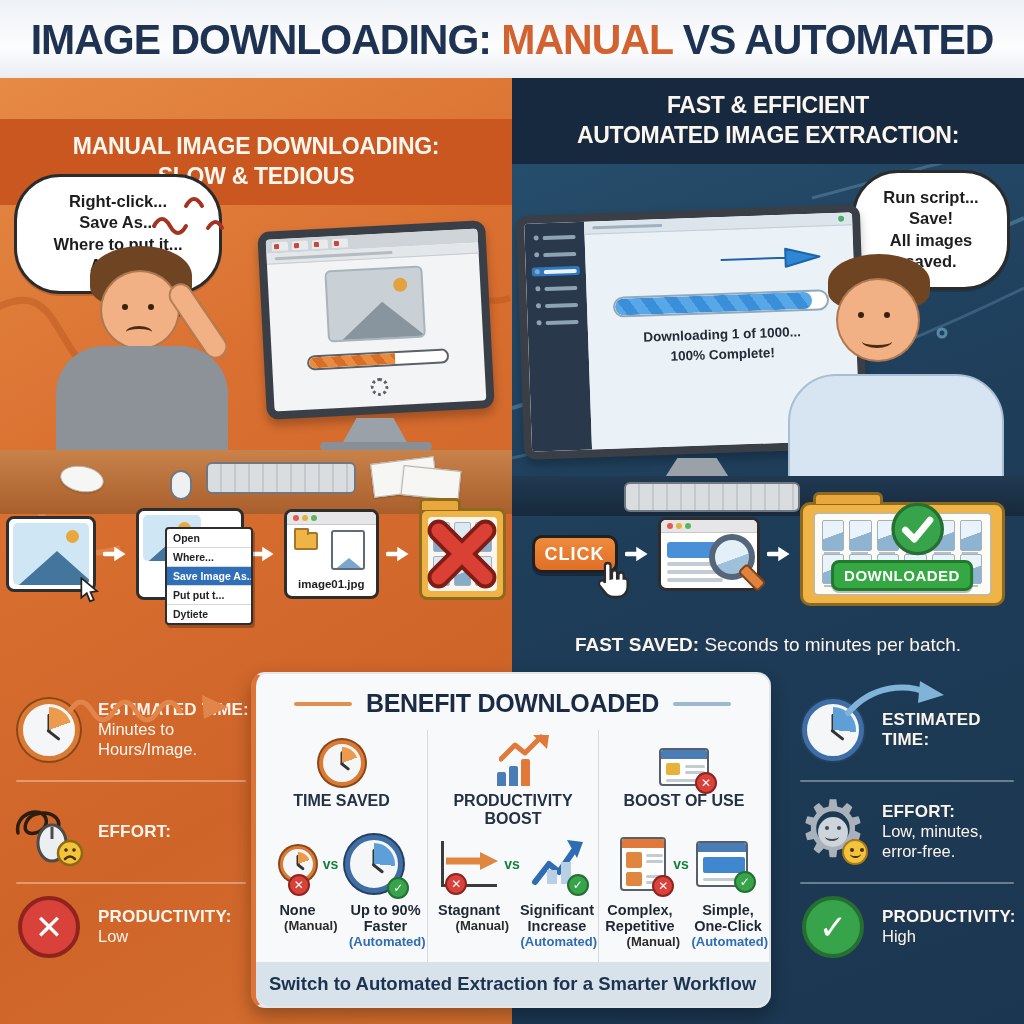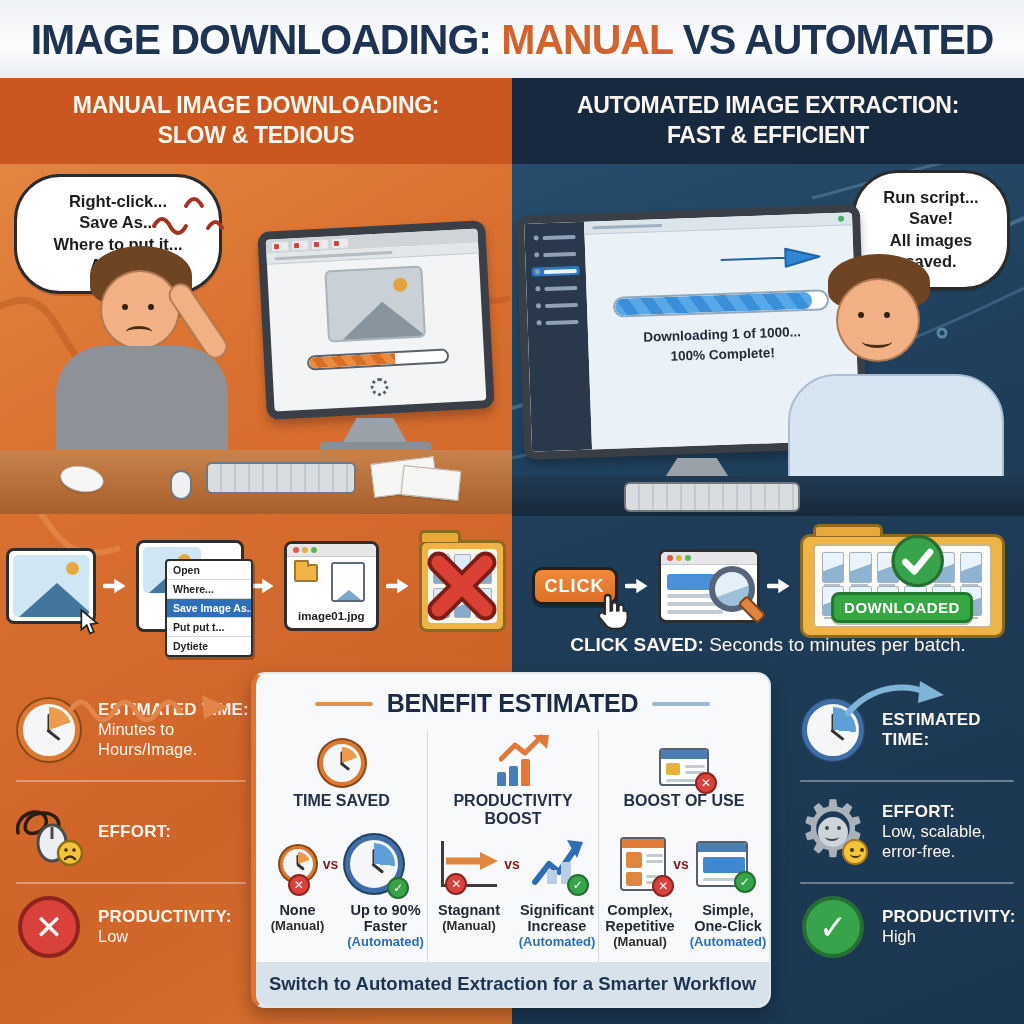--- a/index.html
+++ b/index.html
@@ -12,21 +12,21 @@
     display:flex;align-items:center;justify-content:center;}
   .top-header h1{margin:0;font-size:41px;font-weight:700;letter-spacing:-1px;color:#1e3352;transform:scaleY(1.05);white-space:pre;}
   .top-header .accent{color:#d2622f;}
 
   
   .panel{position:absolute;top:78px;width:512px;height:946px;overflow:hidden;}
   .panel.left{left:0;background:linear-gradient(150deg,#e68a45 0%,#d96f30 35%,#cf6429 70%,#d4702f 100%);}
   .panel.right{left:512px;background:linear-gradient(160deg,#27506f 0%,#1e3d59 45%,#1b3650 100%);}
   .band{position:absolute;left:0;top:0;width:100%;height:86px;display:flex;flex-direction:column;
     align-items:center;justify-content:center;gap:2px;}
-  .panel.left .band{background:#c9571f;}
+  .panel.left .band{background:#c9571f;margin-top:41px;}
   .panel.right .band{background:#16293e;}
   .band div{color:#fdf6ef;font-size:23px;font-weight:700;line-height:1.2;text-align:center;letter-spacing:-.3px;}
 
   .deco{position:absolute;left:0;top:0;pointer-events:none;}
 
   
   .bubble{position:absolute;background:#fff;border:3px solid #2b2b2b;border-radius:46px;
     padding:14px 10px;text-align:center;color:#1d1d1d;font-weight:700;font-size:16.5px;line-height:1.3;
     box-shadow:0 2px 0 rgba(0,0,0,.15);}
   .bubble .dot1,.bubble .dot2{position:absolute;background:#fff;border:3px solid #2b2b2b;border-radius:50%;}
@@ -88,21 +88,21 @@
   .mouth.happy{width:30px;height:13px;border-bottom:3px solid #4a2c16;border-radius:0 0 50% 50%;left:24px;bottom:12px;}
   .body-shape{position:absolute;border-radius:48px 48px 0 0;}
   .arm{position:absolute;background:#f2b184;border:2px solid rgba(90,50,20,.4);border-radius:12px;}
   .desk{position:absolute;left:0;width:512px;}
   .kbd{position:absolute;border:2px solid #70777e;border-radius:6px;
     background:repeating-linear-gradient(90deg,#dadde0 0 12px,#c3c8cd 12px 14px);}
   .mouse{position:absolute;width:22px;height:30px;background:#eef0f2;border:2px solid #70777e;border-radius:11px;}
   .paper{position:absolute;background:#f6f6f4;border:1px solid #b9b3a8;box-shadow:0 1px 2px rgba(0,0,0,.2);}
 
   
-  .flow{position:absolute;top:452px;height:112px;display:flex;align-items:center;justify-content:center;gap:7px;}
+  .flow{position:absolute;top:420px;height:112px;display:flex;align-items:center;justify-content:center;gap:7px;}
   .flow-l{left:6px;width:500px;}
   .flow-r{left:6px;width:500px;}
   .fcard{position:relative;background:#fff;border:3px solid #2e2e2e;border-radius:8px;}
   .thumb-img{width:76px;height:62px;background:linear-gradient(180deg,#cfe7f4 55%,#cfe7f4 55%);overflow:hidden;border-radius:5px;position:relative;}
   .thumb-img::before{content:"";position:absolute;right:10px;top:7px;width:13px;height:13px;border-radius:50%;background:#e8a83c;}
   .thumb-img::after{content:"";position:absolute;left:-12px;bottom:-16px;width:0;height:0;
     border-left:56px solid transparent;border-right:56px solid transparent;border-bottom:50px solid #44759c;}
   .menu{position:absolute;left:26px;top:16px;width:88px;background:#fff;border:2px solid #2e2e2e;border-radius:4px;
     box-shadow:2px 3px 0 rgba(0,0,0,.25);z-index:3;}
   .menu div{font-size:10.5px;font-weight:700;color:#222;padding:3px 6px;border-bottom:1px solid #d8d8d8;white-space:nowrap;overflow:hidden;}
@@ -191,24 +191,24 @@
   .b-title-row{margin-top:15px;display:flex;align-items:center;justify-content:center;gap:14px;}
   .b-title-row .dash{width:58px;height:4px;border-radius:2px;}
   .dash.o{background:#e0914f;} .dash.b{background:#9db8d2;}
   .b-title{font-size:25px;font-weight:700;color:#1b2b45;letter-spacing:-.3px;}
   .b-cols{position:absolute;left:0;right:0;top:56px;bottom:44px;display:grid;grid-template-columns:1fr 1fr 1fr;}
   .b-col{display:flex;flex-direction:column;align-items:center;padding-top:4px;}
   .b-col.mid,.b-col.last{border-left:1px solid #d6dade;}
   .b-ico{height:52px;display:flex;align-items:flex-end;justify-content:center;}
   .b-head{margin-top:6px;height:36px;font-size:16px;font-weight:700;color:#233045;text-align:center;line-height:1.12;}
   .b-vs{height:72px;display:flex;align-items:center;gap:7px;margin-top:0;}
-  .vs{font-size:14px;font-weight:700;color:#7f1d1d;}
+  .vs{font-size:14px;font-weight:700;color:#15803d;}
   .b-caps{display:flex;gap:8px;justify-content:center;margin-top:2px;}
   .capb{width:80px;text-align:center;font-size:14.5px;font-weight:700;color:#1f2733;line-height:1.12;}
-  .capb .sub{display:block;font-size:13px;margin-top:1px;}
+  .capb .sub{display:block;font-size:13px;margin-top:1px;text-align:right;}
   .sub.man{color:#2b2b2b;} .sub.aut{color:#2e6db4;}
   .b-footer{position:absolute;left:0;right:0;bottom:0;height:44px;background:#d8e2eb;border-radius:0 0 12px 12px;
     display:flex;align-items:center;justify-content:center;font-size:18.5px;font-weight:700;color:#1c3350;}
 
   .ibadge{position:absolute;width:22px;height:22px;border-radius:50%;display:flex;align-items:center;justify-content:center;
     color:#fff;font-size:12px;font-weight:700;z-index:3;}
   .ibadge.x{background:#d8423a;border:2px solid #8e241d;}
   .ibadge.ok{background:#37a34a;border:2px solid #256f33;}
   .relico{position:relative;flex:none;}
 
@@ -392,22 +392,22 @@
 
   <section class="panel right">
     <svg class="deco" width="512" height="946">
       <path d="M0 330 C140 290 260 250 512 140" stroke="rgba(150,205,240,.3)" stroke-width="4" fill="none"></path>
       <path d="M0 380 C180 340 330 300 512 210" stroke="rgba(150,205,240,.22)" stroke-width="3" fill="none"></path>
       <path d="M300 120 C380 100 430 80 512 70" stroke="rgba(150,205,240,.25)" stroke-width="3" fill="none"></path>
       <circle cx="430" cy="255" r="4" fill="none" stroke="rgba(150,205,240,.5)" stroke-width="3"></circle>
     </svg>
 
     <div class="band">
+      <div>FAST &amp; EFFICIENT</div>
       <div>AUTOMATED IMAGE EXTRACTION:</div>
-      <div>FAST &amp; EFFICIENT</div>
     </div>
 
     <div class="bubble bubble-r">
       <div>Run script...</div>
       <div>Save!</div>
       <div>All images saved.</div>
       <span class="dot1"></span>
       <span class="dot2"></span>
     </div>
 
@@ -518,21 +518,21 @@
         </div>
         <svg class="okcircle" width="56" height="56" viewBox="0 0 50 50">
           <circle cx="25" cy="25" r="22" fill="#37a34a" stroke="#256f33" stroke-width="3"></circle>
           <path d="M14 26 L22 34 L36 17" stroke="#fff" stroke-width="6" fill="none" stroke-linecap="round" stroke-linejoin="round"></path>
         </svg>
         <div class="dlbadge">DOWNLOADED</div>
       </div>
     </div>
 
     <div class="capline">
-      <b>CLICK SAVED:</b><span> Seconds to minutes per batch.</span>
+      <b>FAST SAVED:</b><span> Seconds to minutes per batch.</span>
     </div>
 
     <div class="stats stats-r">
       <div class="stat">
         <div class="icobox">
           <div class="clock blue" style="width:62px;height:62px;">
               <span class="wedge"></span>
             </div>
           <svg style="position:absolute;left:48px;top:-16px;" width="110" height="44">
             <path d="M4 36 C28 8 62 6 84 16" stroke="#7fb3d8" stroke-width="6" fill="none" stroke-linecap="round"></path>
@@ -541,38 +541,38 @@
         </div>
         <div class="txt"><b>ESTIMATED TIME:</b></div>
       </div>
       <div class="stat-div"></div>
       <div class="stat">
         <div class="icobox gearwrap">
           <span class="g">⚙</span>
           <span class="gearface"></span>
           <span class="smiley smiley-badge"></span>
         </div>
-        <div class="txt"><b>EFFORT:</b><span>Low, scalable, error-free.</span></div>
+        <div class="txt"><b>EFFORT:</b><span>Low, minutes, error-free.</span></div>
       </div>
       <div class="stat-div"></div>
       <div class="stat" style="min-height:78px;">
         <div class="icobox">
           <div class="circle-big green">
               <span>✓</span>
             </div>
         </div>
         <div class="txt"><b>PRODUCTIVITY:</b><span>High</span></div>
       </div>
     </div>
   </section>
 
   <aside class="benefit">
     <div class="b-title-row">
       <span class="dash o"></span>
-      <span class="b-title">BENEFIT ESTIMATED</span>
+      <span class="b-title">BENEFIT DOWNLOADED</span>
       <span class="dash b"></span>
     </div>
 
     <div class="b-cols">
 
       <div class="b-col">
         <div class="b-ico">
           <div class="clock orange" style="width:46px;height:46px;border-width:4px;">
               <span class="wedge"></span>
             </div>

